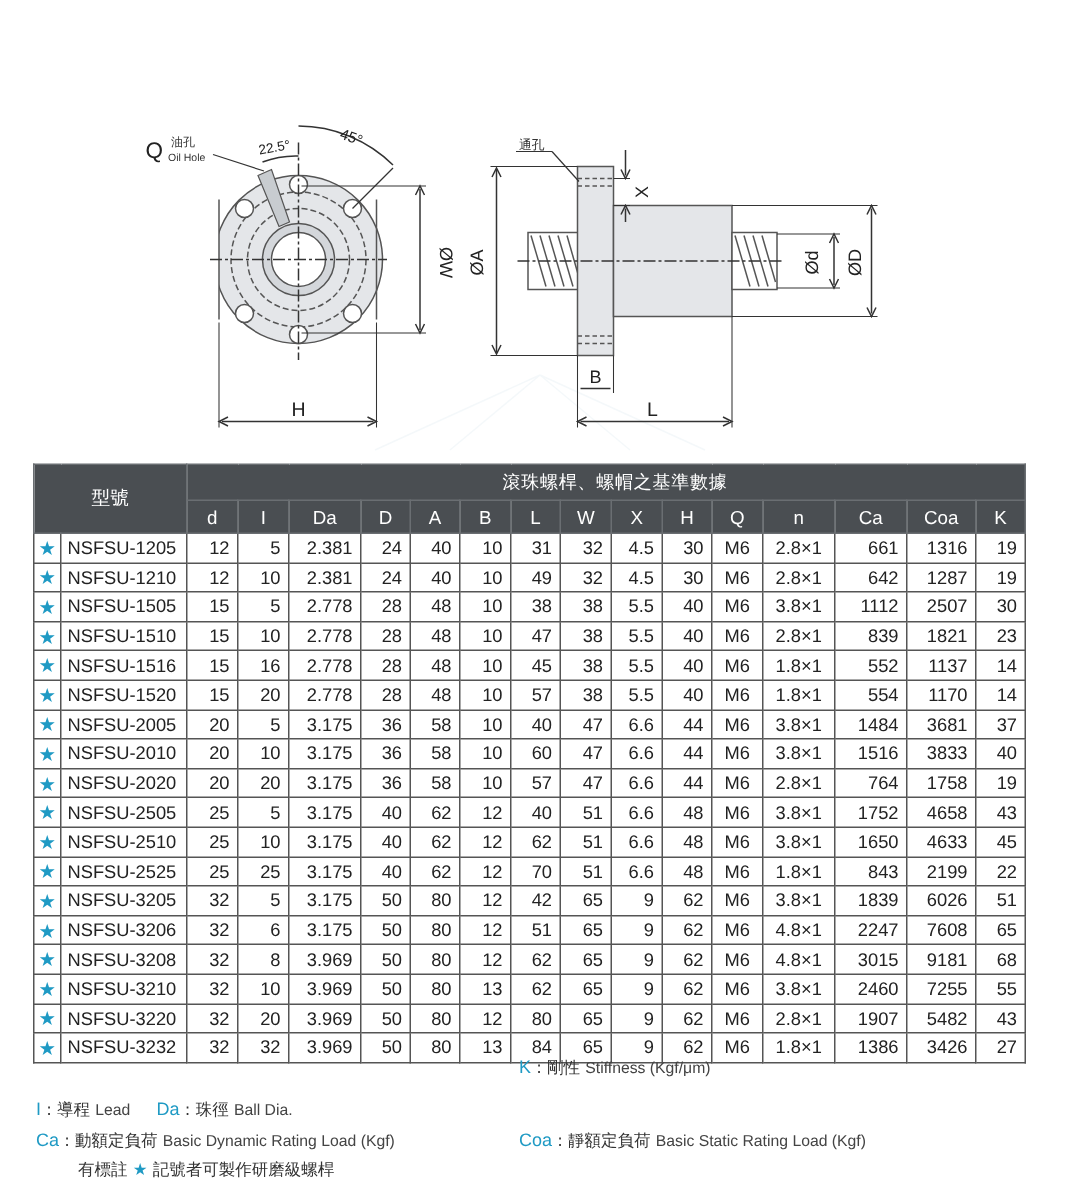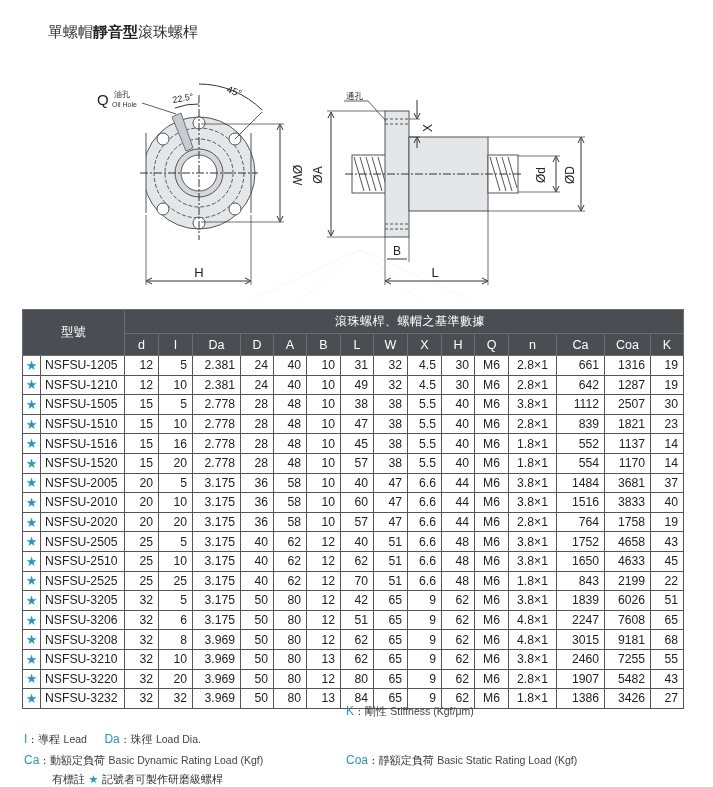--- a/index.html
+++ b/index.html
@@ -25,21 +25,20 @@
 
   .legend { position: absolute; font-size: 11px; color: #333; font-family: "DejaVu Sans", sans-serif; }
   .legend .k { color: #1f9ac4; font-family: "Liberation Sans", sans-serif; font-size: 12px; }
   .legend .en { font-family: "Liberation Sans", sans-serif; font-size: 10.5px; color: #444; }
   .legend .star { color: #1f9ac4; }
 </style>
 </head>
 <body>
 
 <div class="title-wrap">
-  <span class="subtitle"><span>單螺帽</span><b>靜音型</b><span>滾珠螺桿</span></span>
 </div>
 
 <svg class="diagram" viewBox="0 60 713 245" width="713" height="245" xmlns="http://www.w3.org/2000/svg">
 
   <g opacity="0.08" stroke="#7ab" fill="none">
     <path d="M360 250 L250 300 M360 250 L300 300 M360 250 L420 300 M360 250 L470 300"></path>
   </g>
 
   <g>
 
@@ -553,21 +552,21 @@
         <td class="center">1.8×1</td>
         <td>1386</td>
         <td>3426</td>
         <td>27</td>
       </tr>
     </tbody>
 </table>
 
 <div class="legend" style="left:24px; top:732px;">
   <span class="k">I</span> : <span>導程</span> <span class="en">Lead</span>
-  &nbsp;&nbsp;&nbsp;&nbsp;<span class="k">Da</span> : <span>珠徑</span> <span class="en">Load Dia.</span>
+  &nbsp;&nbsp;&nbsp;&nbsp;<span class="k">Da</span> : <span>珠徑</span> <span class="en">Ball Dia.</span>
 </div>
 <div class="legend" style="left:346px; top:704px;">
   <span class="k">K</span> : <span>剛性</span> <span class="en">Stiffness (Kgf/μm)</span>
 </div>
 <div class="legend" style="left:24px; top:753px;">
   <span class="k">Ca</span> : <span>動額定負荷</span> <span class="en">Basic Dynamic Rating Load (Kgf)</span>
 </div>
 <div class="legend" style="left:346px; top:753px;">
   <span class="k">Coa</span> : <span>靜額定負荷</span> <span class="en">Basic Static Rating Load (Kgf)</span>
 </div>

